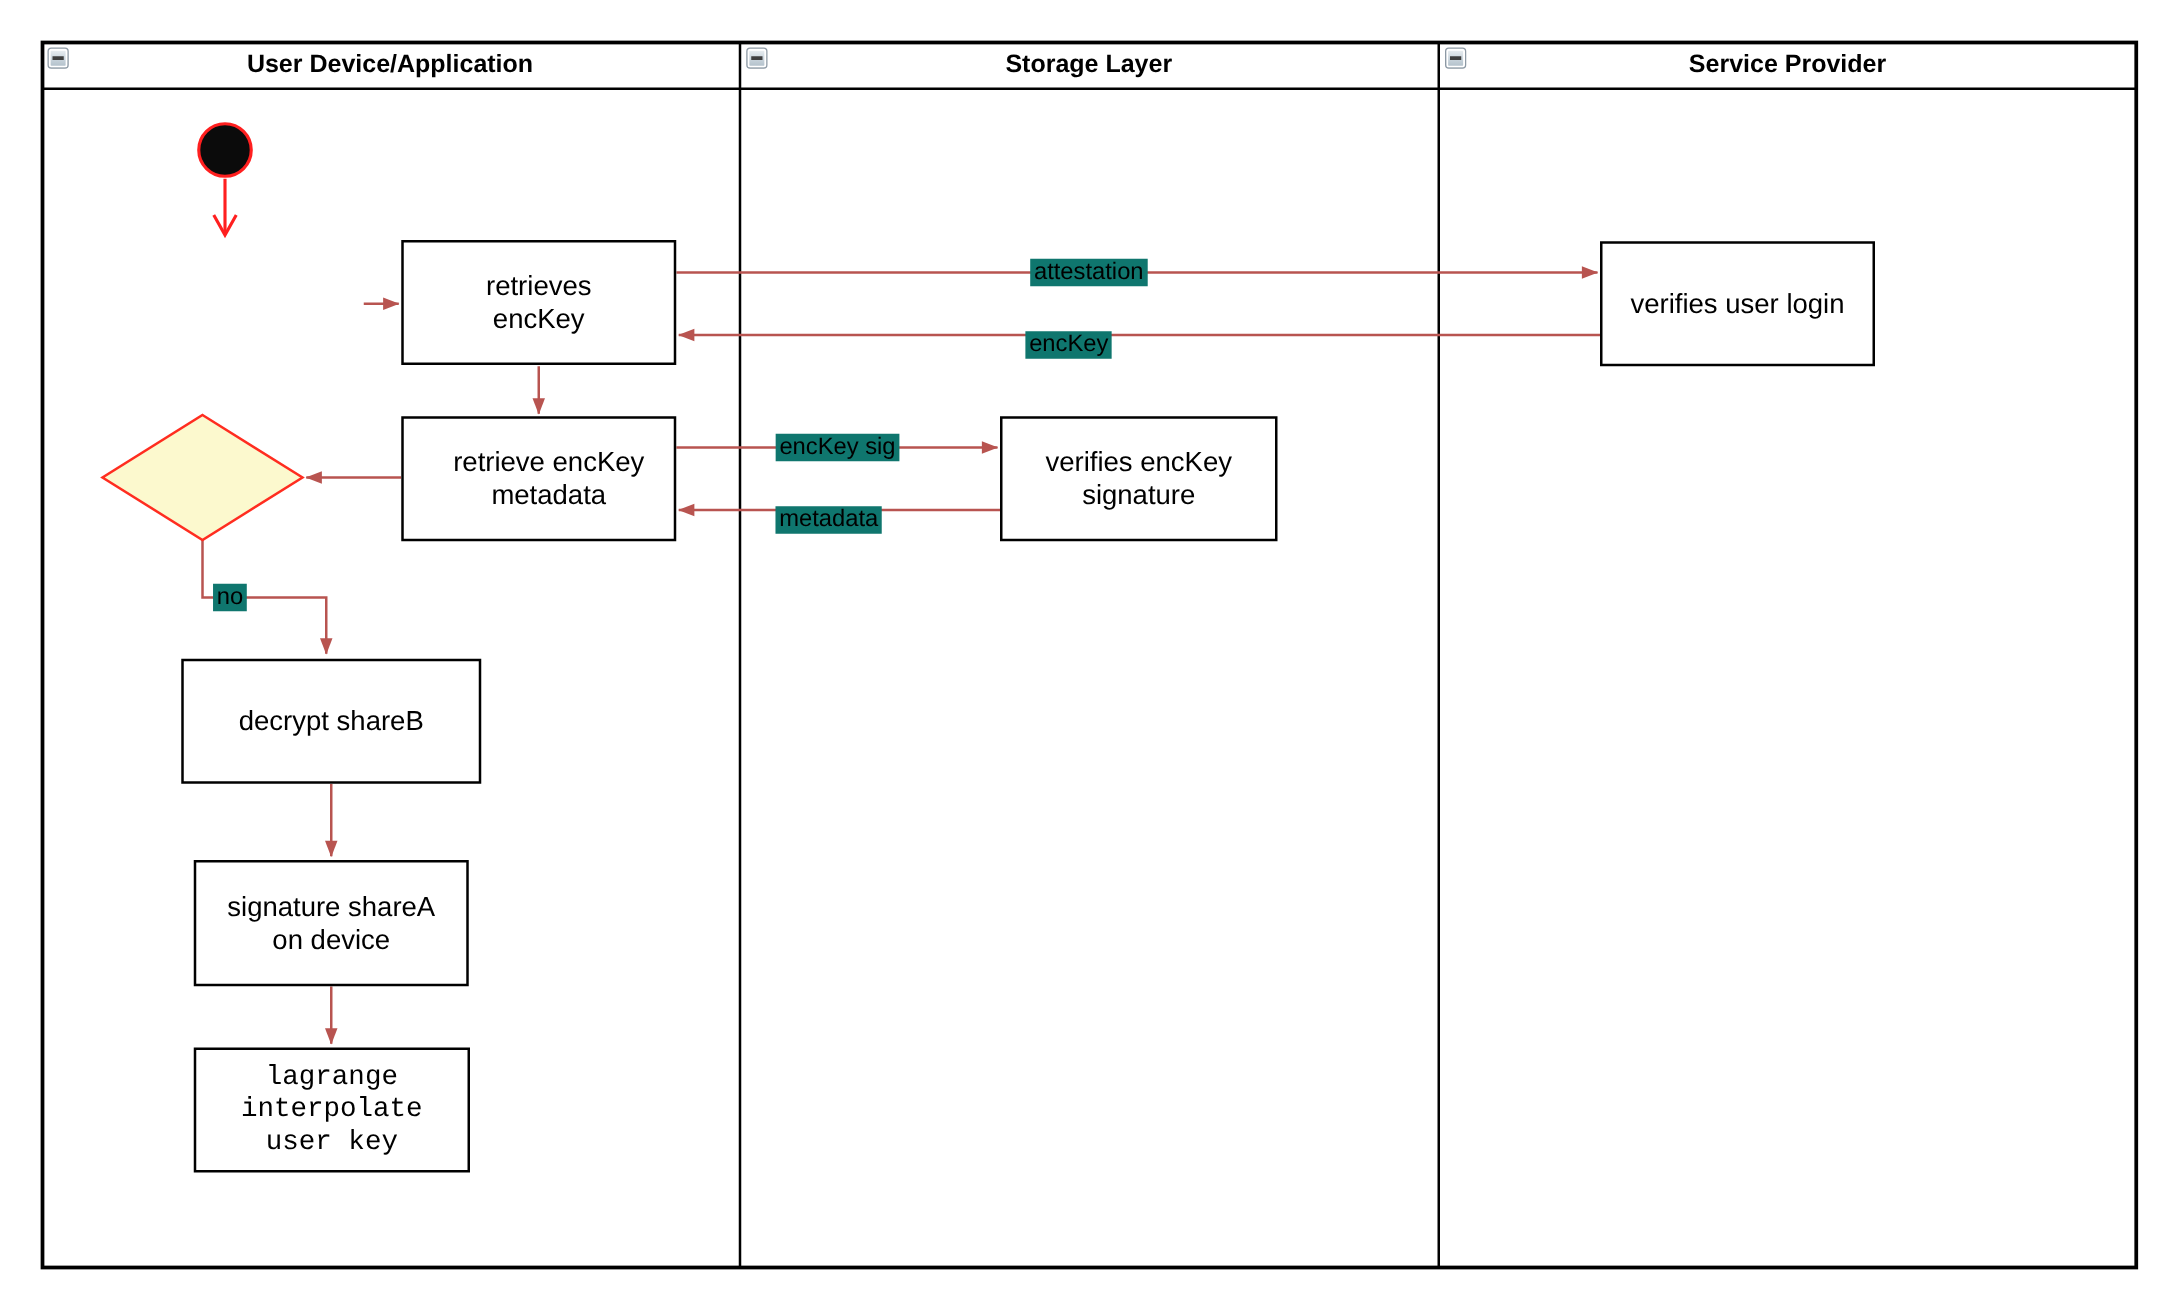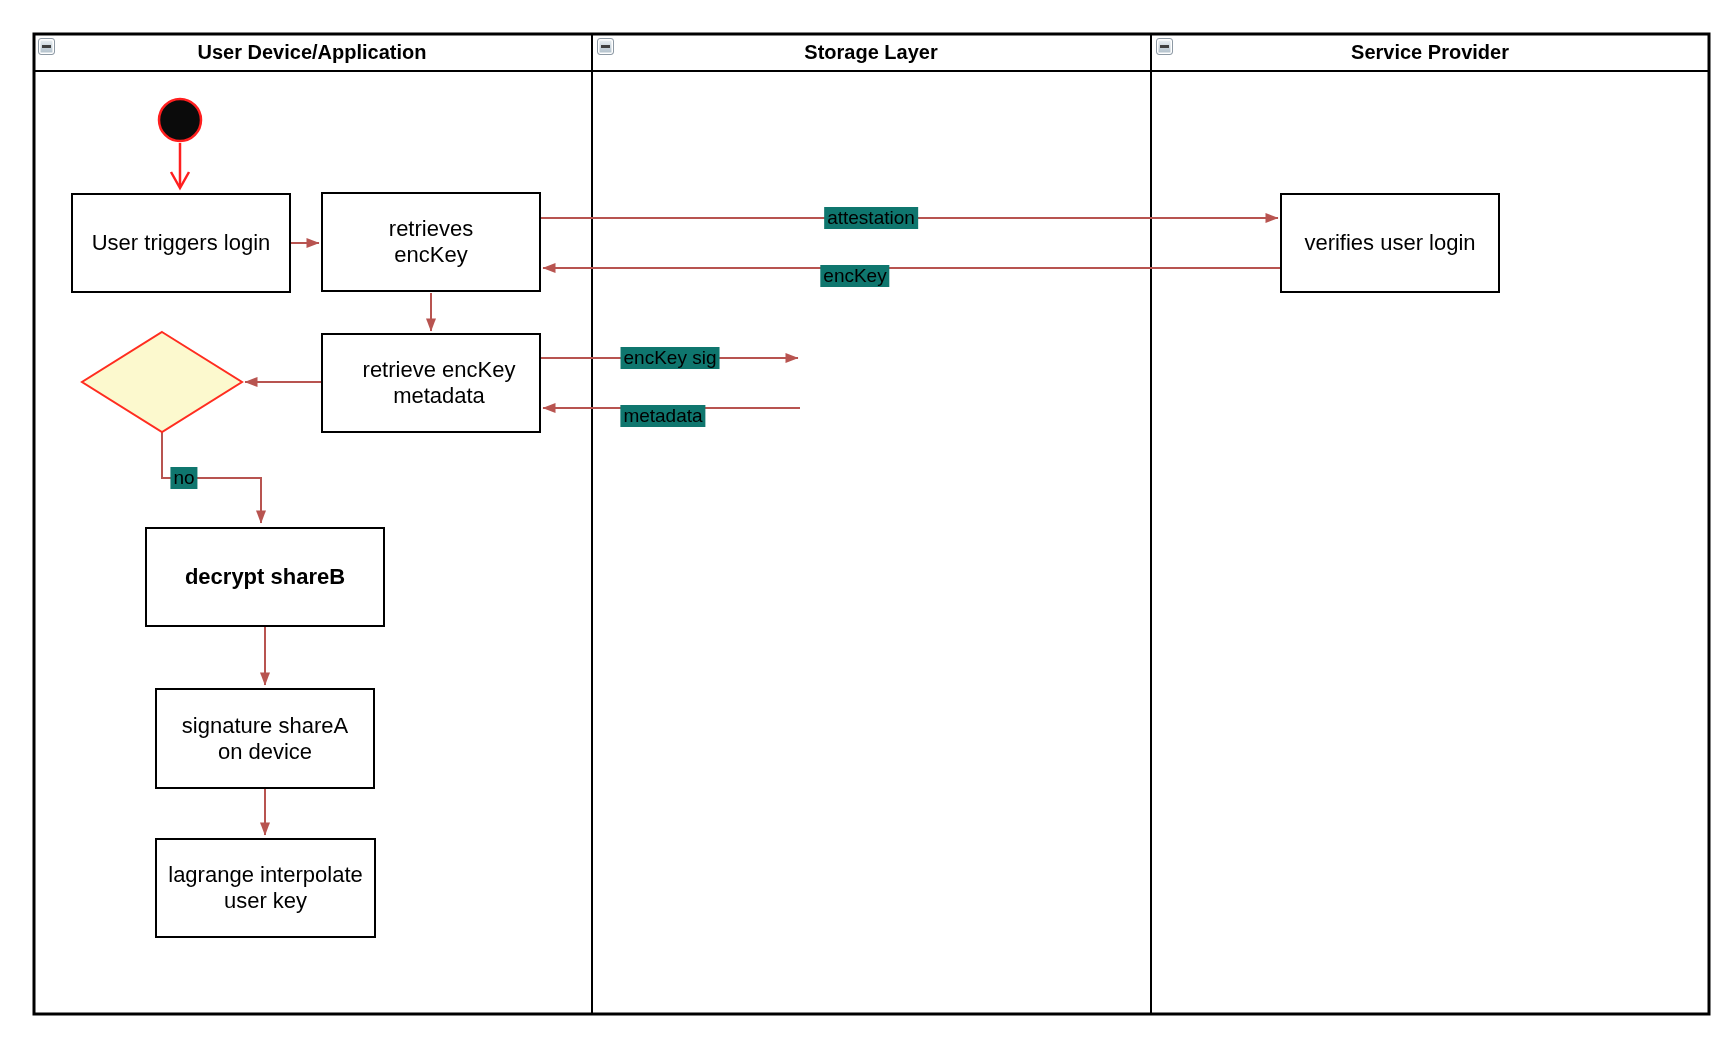--- a/index.html
+++ b/index.html
@@ -93,36 +93,37 @@
   <div class="collapse-btn" style="left:38px;top:38px;">
     <div class="minus-bar"></div>
   </div>
   <div class="collapse-btn" style="left:597px;top:38px;">
     <div class="minus-bar"></div>
   </div>
   <div class="collapse-btn" style="left:1156px;top:38px;">
     <div class="minus-bar"></div>
   </div>
 
-  <div class="node" style="left:71px;top:193px;width:220px;height:100px;">User triggers login</div>
 
   <div class="node" style="left:321px;top:192px;width:220px;height:100px;">retrieves
 encKey</div>
 
   <div class="node" style="left:321px;top:333px;width:220px;height:100px;padding-left:16px;">retrieve encKey
 metadata</div>
 
-  <div class="node" style="left:145px;top:527px;width:240px;height:100px;font-weight:bold;">decrypt shareB</div>
+  <div class="node" style="left:145px;top:527px;width:240px;height:100px;">decrypt shareB</div>
 
   <div class="node" style="left:155px;top:688px;width:220px;height:101px;">signature shareA
 on device</div>
 
-  <div class="node" style="left:155px;top:838px;width:221px;height:100px;">lagrange interpolate
+  <div class="node" style="left:155px;top:838px;width:221px;height:100px;font-family:Liberation Mono, monospace;">lagrange interpolate
 user key</div>
 
+  <div class="node" style="left:800px;top:333px;width:222px;height:100px;">verifies encKey
+signature</div>
 
   <div class="node" style="left:1280px;top:193px;width:220px;height:100px;">verifies user login</div>
 
 
   <div class="edge-label" style="left:871px;top:218px;">attestation</div>
   <div class="edge-label" style="left:855px;top:276px;">encKey</div>
   <div class="edge-label" style="left:670px;top:358px;text-align:center;">encKey sig</div>
   <div class="edge-label" style="left:663px;top:416px;">metadata</div>
   <div class="edge-label" style="left:184px;top:478px;">no</div>
 

